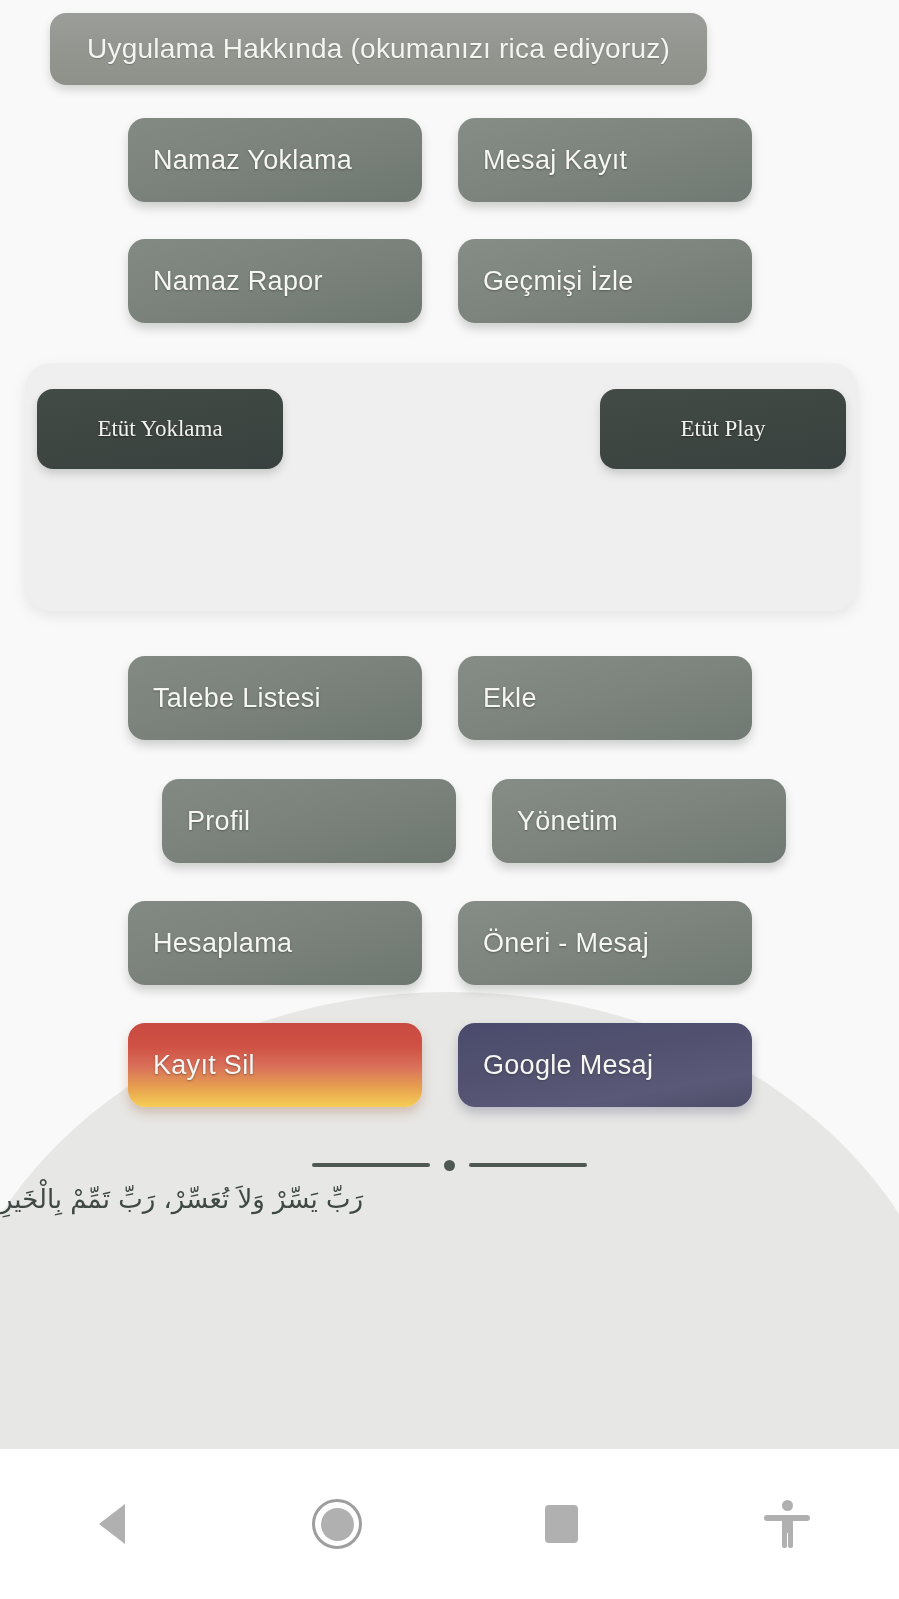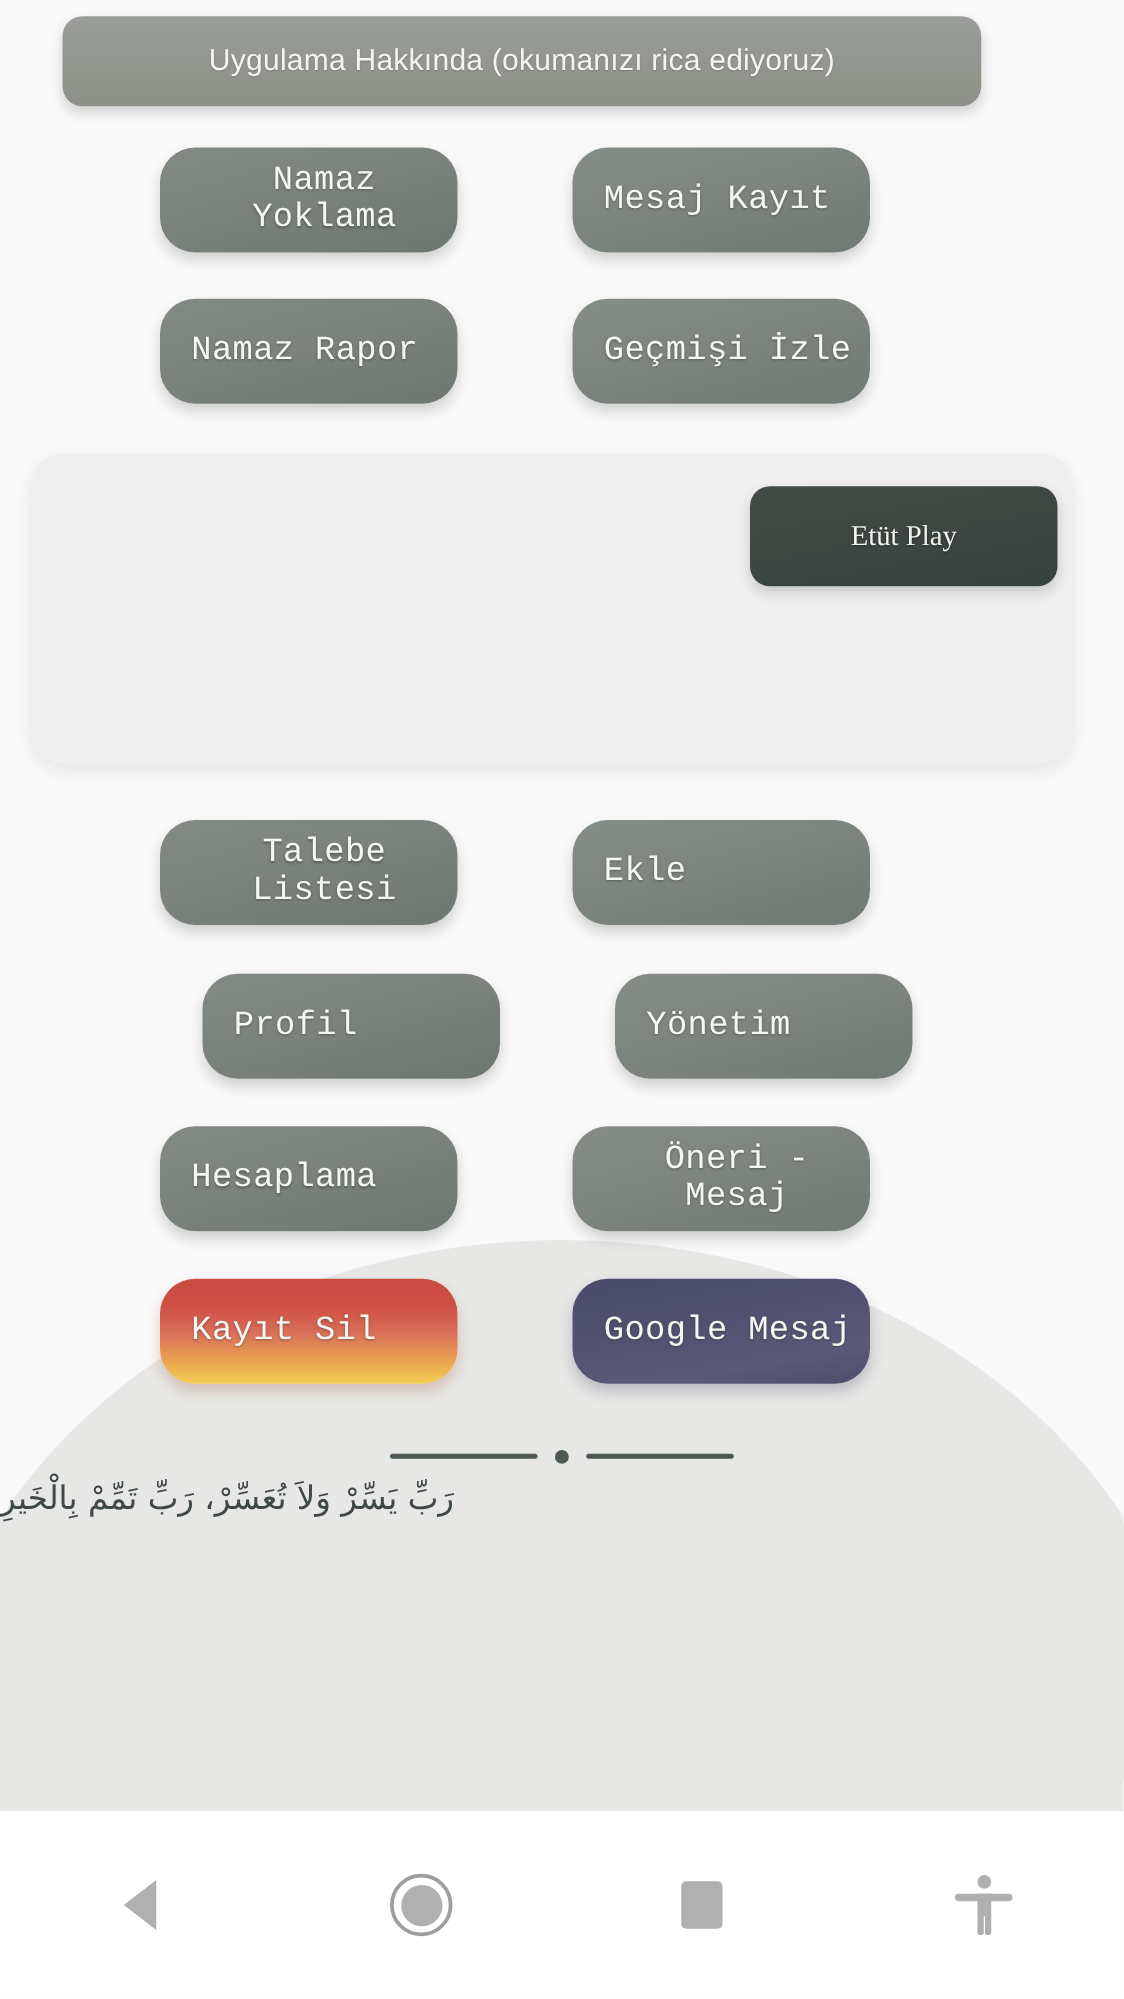--- a/index.html
+++ b/index.html
@@ -41,43 +41,43 @@
     border-radius: 520px 520px 0 0 / 430px 430px 0 0;
     z-index: 0;
   }
 
   #content { position: relative; z-index: 2; }
 
   
   .header-btn {
     position: absolute;
     left: 50px; top: 13px;
-    width: 735px; height: 72px;
+    width: 657px; height: 72px;
     border-radius: 16px;
     background: linear-gradient(180deg, #9a9d99 0%, #93968f 55%, #8d918a 100%);
     box-shadow: 0 5px 9px rgba(120,125,120,0.30);
     display: flex; align-items: center; justify-content: center;
     color: #f4f4f2;
     font-family: "Liberation Sans", sans-serif;
-    font-size: 24px;
+    font-size: 28px;
     letter-spacing: .2px;
     text-shadow: 0 1px 1px rgba(60,65,60,.35);
     border: none;
     cursor: pointer;
   }
 
   
   .gbtn {
     position: absolute;
-    width: 238px; height: 84px;
-    border-radius: 28px;
+    width: 294px; height: 84px;
+    border-radius: 17px;
     display: flex; align-items: center;
     padding-left: 25px;
     color: #f6f6f3;
-    font-family: Liberation Mono, monospace;
+    font-family: Liberation Sans, sans-serif;
     font-size: 27px;
     letter-spacing: .3px;
     border: none;
     cursor: pointer;
     text-shadow: 0 1px 2px rgba(40,45,40,.45);
     box-shadow: 0 6px 10px rgba(120,128,120,0.33);
     background: linear-gradient(160deg, #7f8780 0%, #79817a 45%, #6f7872 100%);
   }
   .gbtn.col-l { left: 128px; }
   .gbtn.col-r { left: 458px; }
@@ -231,20 +231,21 @@
     <div id="content">
 
       <button class="header-btn">Uygulama Hakkında (okumanızı rica ediyoruz)</button>
 
       <button class="gbtn col-l r1 tone-a">Namaz Yoklama</button>
       <button class="gbtn col-r r1 tone-b">Mesaj Kayıt</button>
       <button class="gbtn col-l r2 tone-a">Namaz Rapor</button>
       <button class="gbtn col-r r2 tone-b">Geçmişi İzle</button>
 
       <div class="card">
+        <button class="ebtn e1">Etüt Yoklama</button>
         <button class="ebtn e3">Etüt Play</button>
       </div>
 
       <button class="gbtn col-l r3 tone-a">Talebe Listesi</button>
       <button class="gbtn col-r r3 tone-b">Ekle</button>
       <button class="gbtn col-l r4 tone-a">Profil</button>
       <button class="gbtn col-r r4 tone-b">Yönetim</button>
       <button class="gbtn col-l r5 tone-a">Hesaplama</button>
       <button class="gbtn col-r r5 tone-b">Öneri - Mesaj</button>
       <button class="gbtn col-l r6 danger">Kayıt Sil</button>

